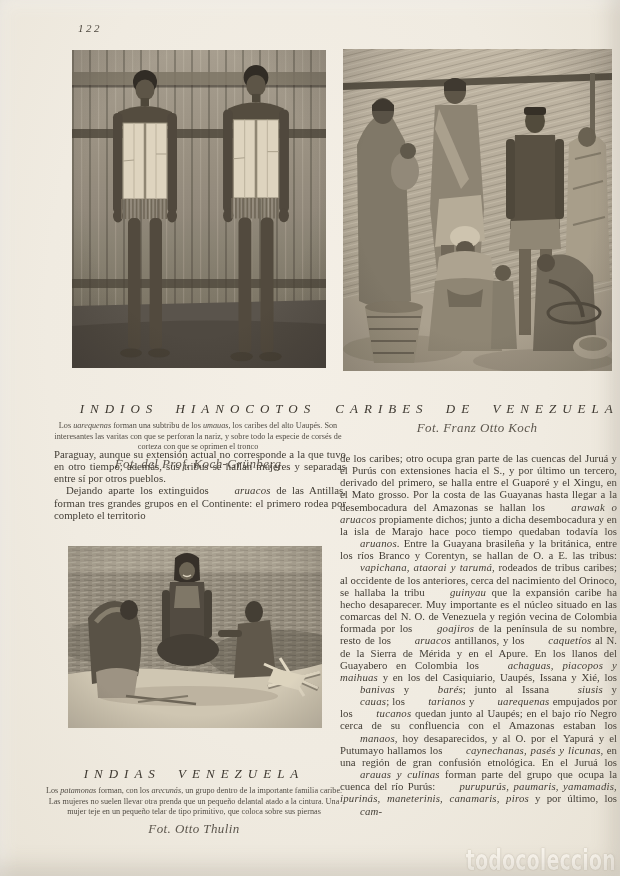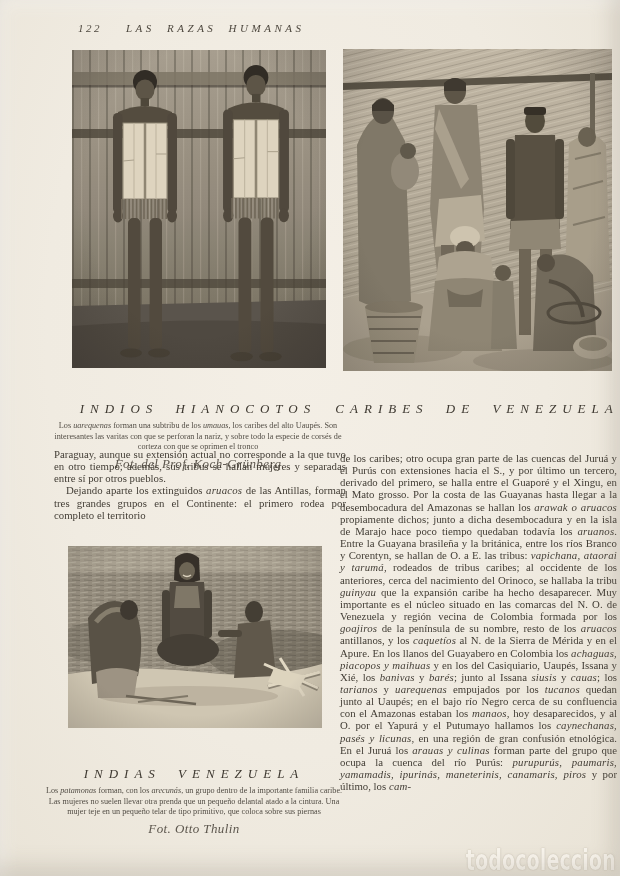--- a/index.html
+++ b/index.html
@@ -8,21 +8,21 @@
     position:relative;width:620px;height:876px;overflow:hidden;
     background:radial-gradient(ellipse at 48% 38%, #f4efe6 0%, #f0ebe1 55%, #e9e3d6 100%);
     color:#46413a;
   }
   .page::after{
     content:"";position:absolute;inset:0;pointer-events:none;
     box-shadow:inset -7px -9px 22px rgba(105,95,80,0.20), inset 5px 5px 16px rgba(255,255,255,0.45);
   }
   .running-header{
     position:absolute;top:22px;left:78px;display:flex;align-items:baseline;gap:24px;
-    font-style:italic;color:#4d473e;
+    font-style:italic;color:#4d473e;flex-direction:column;
   }
   .running-header .pagenum{font-size:11px;letter-spacing:2.5px;}
   .running-header .title{font-size:11px;letter-spacing:3.5px;word-spacing:6px;}
 
   figure{margin:0;padding:0;}
   .photo{display:block;filter:sepia(0.10) contrast(0.97);}
   .fig-hianocotos{position:absolute;left:72px;top:50px;}
   .fig-caribes{position:absolute;left:343px;top:49px;}
   .fig-patamonas{position:absolute;left:68px;top:546px;}
 
@@ -37,21 +37,21 @@
   .fig-caption{margin-top:4px;font-size:8.2px;line-height:10.6px;color:#524d45;}
   .fig-credit{margin-top:3px;font-size:13px;font-style:italic;color:#5c564d;letter-spacing:0.4px;}
 
   .bodycol{position:absolute;}
   .col-left{left:54px;top:448px;width:292px;}
   .col-right{left:340px;top:452px;width:277px;}
   .bodycol p{
     margin:0;font-size:10.8px;line-height:12.15px;text-align:justify;color:#423d35;
   }
   .bodycol p + p{text-indent:12px;}
-  .bodycol i{letter-spacing:0.2px;}
+  .bodycol i{letter-spacing:0.2px;margin-left:20px;}
 
   .watermark{
     position:absolute;right:4px;bottom:0px;
     font-family:"DejaVu Sans",sans-serif;font-weight:bold;font-size:31px;letter-spacing:0px;
     color:#f8f4ec;text-shadow:0 0 2px rgba(168,158,140,0.55), 0 1px 1px rgba(150,140,122,0.35);
     transform:scaleX(0.62) scaleY(0.92);transform-origin:100% 100%;
   }
 </style>
 </head>
 <body>
@@ -192,20 +192,21 @@
   </figure>
 
   <div class="capblock cap-left">
     <div class="fig-heading">INDIOS HIANOCOTOS</div>
     <div class="fig-caption">Los <i>uarequenas</i> forman una subtribu de los <i>umauas</i>, los caribes del alto Uaupés. Son interesantes las varitas con que se perforan la nariz, y sobre todo la especie de corsés de corteza con que se oprimen el tronco</div>
     <div class="fig-credit">Fot. del Prof. Koch-Grünberg</div>
   </div>
 
   <div class="capblock cap-right">
     <div class="fig-heading">CARIBES DE VENEZUELA</div>
+    <div class="fig-credit">Fot. Franz Otto Koch</div>
   </div>
 
   <div class="bodycol col-left">
     <p>Paraguay, aunque su extensión actual no corresponde a la que tuvo en otro tiempo; además, sus tribus se hallan mujeres y separadas entre sí por otros pueblos.</p>
     <p>Dejando aparte los extinguidos <i>aruacos</i> de las Antillas, forman tres grandes grupos en el Continente: el primero rodea por completo el territorio</p>
   </div>
 
   <div class="bodycol col-right">
     <p>de los caribes; otro ocupa gran parte de las cuencas del Juruá y el Purús con extensiones hacia el S., y por último un tercero, derivado del primero, se halla entre el Guaporé y el Xingu, en el Mato grosso. Por la costa de las Guayanas hasta llegar a la desembocadura del Amazonas se hallan los <i>arawak o aruacos</i> propiamente dichos; junto a dicha desembocadura y en la isla de Marajo hace poco tiempo quedaban todavía los <i>aruanos</i>. Entre la Guayana brasileña y la británica, entre los ríos Branco y Corentyn, se hallan de O. a E. las tribus: <i>vapichana, ataorai y tarumá</i>, rodeados de tribus caribes; al occidente de los anteriores, cerca del nacimiento del Orinoco, se hallaba la tribu <i>guinyau</i> que la expansión caribe ha hecho desaparecer. Muy importante es el núcleo situado en las comarcas del N. O. de Venezuela y región vecina de Colombia formada por los <i>goajiros</i> de la península de su nombre, resto de los <i>aruacos</i> antillanos, y los <i>caquetíos</i> al N. de la Sierra de Mérida y en el Apure. En los llanos del Guayabero en Colombia los <i>achaguas, piacopos y maihuas</i> y en los del Casiquiario, Uaupés, Issana y Xié, los <i>banivas</i> y <i>barés</i>; junto al Issana <i>siusis</i> y <i>cauas</i>; los <i>tarianos</i> y <i>uarequenas</i> empujados por los <i>tucanos</i> quedan junto al Uaupés; en el bajo río Negro cerca de su confluencia con el Amazonas estaban los <i>manaos</i>, hoy desaparecidos, y al O. por el Yapurá y el Putumayo hallamos los <i>caynechanas, pasés y licunas</i>, en una región de gran confusión etnológica. En el Juruá los <i>arauas y culinas</i> forman parte del grupo que ocupa la cuenca del río Purús: <i>purupurús, paumaris, yamamadis, ipurinás, maneterinis, canamaris, piros</i> y por último, los <i>cam-</i></p>
   </div>

